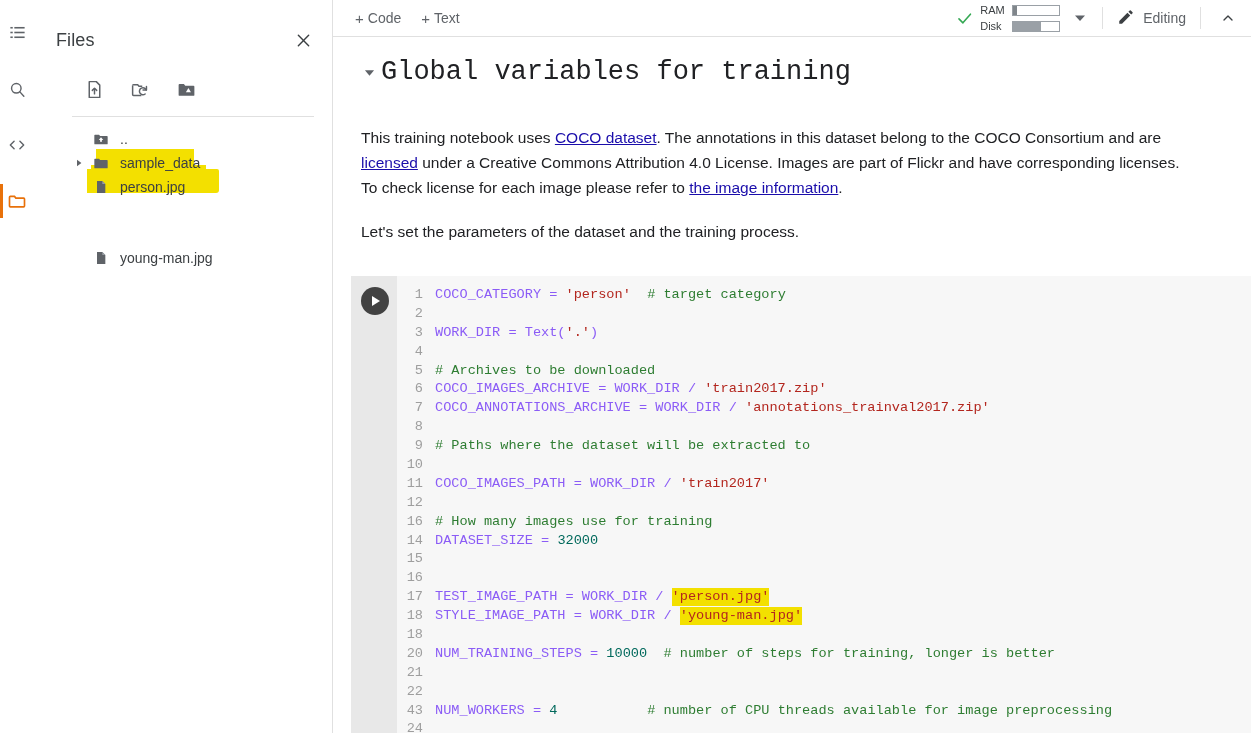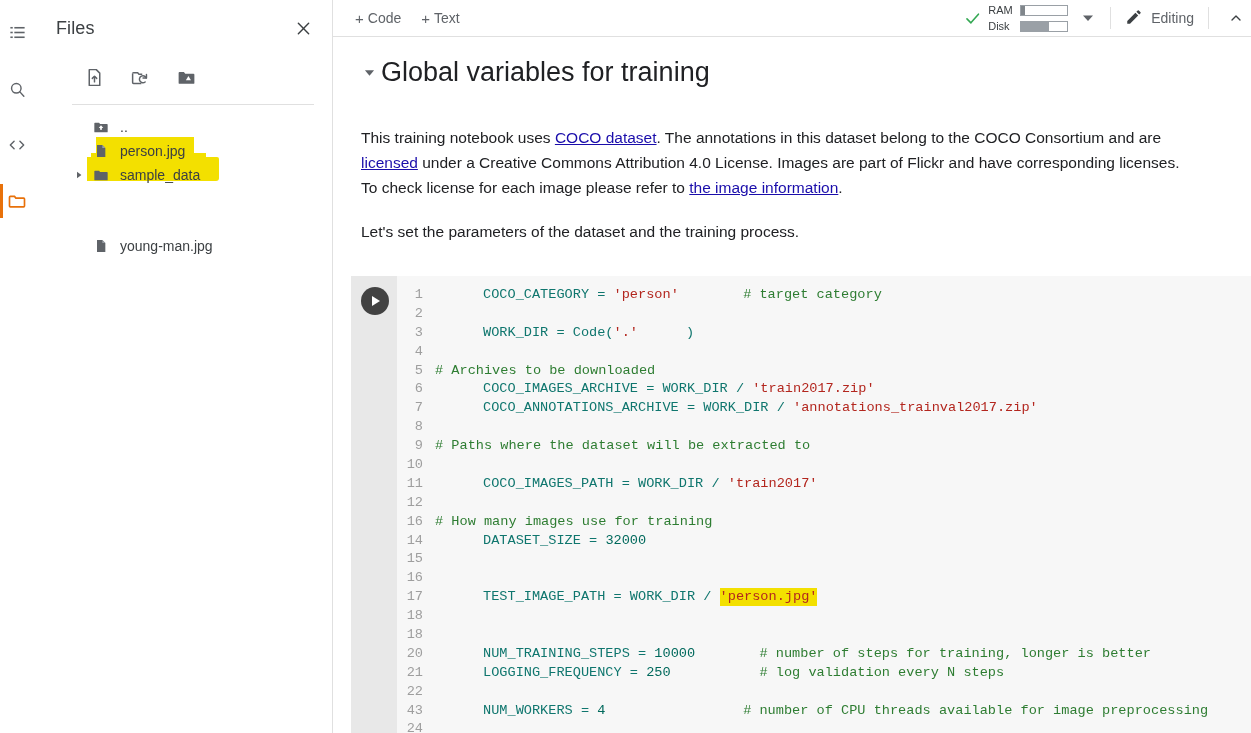--- a/index.html
+++ b/index.html
@@ -36,21 +36,21 @@
   .rail-btn svg { display: block; }
 
   
   .files-panel {
     width: 299px; flex: 0 0 299px; height: 733px;
     background: #fff; position: relative;
     border-right: 1px solid #e0e0e0;
   }
   .files-header {
     display: flex; align-items: center;
-    height: 56px; padding: 0 8px 0 22px;
+    height: 56px; padding: 0 8px 0 22px; margin-top: 12px;
   }
   .files-title {
     font-size: 18px; color: #3c4043; font-weight: 400;
     letter-spacing: .1px; flex: 1;
   }
   .close-btn {
     width: 34px; height: 34px; margin-right: 4px;
     display: flex; align-items: center; justify-content: center;
     cursor: pointer; color: #3c4043; border-radius: 50%;
   }
@@ -107,21 +107,21 @@
     position: relative;
   }
   .add-btn {
     display: flex; align-items: center; gap: 4px;
     font-size: 14px; color: #5f6368; cursor: pointer;
     padding: 4px 8px; border-radius: 4px; margin-right: 4px;
   }
   .add-btn .plus { font-size: 15px; line-height: 1; }
   .tb-right {
     margin-left: auto; display: flex; align-items: center;
-    height: 37px; padding-right: 0;
+    height: 37px; padding-right: 8px;
   }
   .res-ok { color: #34a853; display:flex; align-items:center; margin-right:6px; }
   .res-meter { display: flex; flex-direction: column; justify-content: center; gap: 3px; }
   .res-row { display: flex; align-items: center; gap: 6px; height: 13px; }
   .res-lbl { font-size: 11px; color: #3c4043; width: 26px; }
   .bar {
     width: 48px; height: 11px; border: 1px solid #9aa0a6;
     background: #fff; position: relative;
   }
   .bar i { position: absolute; left: 0; top: 0; bottom: 0; display:block; }
@@ -141,21 +141,21 @@
     display: flex; align-items: center; justify-content: center;
     cursor: pointer; color: #3c4043;
   }
 
   
   .nb-body {
     position: absolute; top: 37px; left: 0; right: 0; bottom: 0;
     background: #fff; overflow: hidden;
   }
   .md-cell { padding: 18px 0 0 0; }
-  .h1-row { display: flex; align-items: center; padding-left: 28px; }
+  .h1-row { display: flex; align-items: center; padding-left: 28px; font-family: Liberation Mono, monospace; }
   .h1-tri {
     width: 16px; height: 16px; margin-right: 4px;
     display: flex; align-items: center; justify-content: center;
     color: #5f6368; cursor: pointer;
   }
   h1.title {
     margin: 0; font-size: 27px; font-weight: 400;
     color: #202124; letter-spacing: 0;
     line-height: 34px;
   }
@@ -201,21 +201,21 @@
     font-size: 13.6px; line-height: 18.9px;
     overflow: hidden;
   }
   .cl { display: flex; white-space: pre; height: 18.9px; position: relative; }
   .ln {
     width: 38px; flex: 0 0 38px; text-align: right;
     color: #9e9e9e; padding-right: 12px;
     user-select: none;
   }
   .ctext { position: relative; }
-  .tok-plain { color: #0f766e; margin-left: 48px; }
+  .tok-plain { color: #8b5cf6; }
   .tok-str { color: #b3261e; }
   .tok-com { color: #2e7d32; }
   .tok-num { color: #00695c; }
   .hl-code {
     background: #f3e000;
     padding: 1px 0 2px 0;
     box-decoration-break: clone;
   }
 </style>
 </head>
@@ -300,41 +300,41 @@
           <svg width="16" height="16" viewBox="0 0 24 24" fill="currentColor">
               <path d="M2 6.5a1 1 0 0 1 1-1h6l1.7 2H21a1 1 0 0 1 1 1V19a1 1 0 0 1-1 1H3a1 1 0 0 1-1-1z"></path>
               <path d="M12 9.5l3.4 4h-6.8z" fill="#fff"></path>
               <rect x="10.7" y="13" width="2.6" height="3.2" fill="#fff"></rect>
             </svg>
         </span>
         <span class="tree-label">..</span>
       </div>
 
       <div class="tree-row" style="padding-left:58px;">
+        <span class="tree-arrow" style="left:40px;">
+          <svg width="8" height="8" viewBox="0 0 10 10" fill="currentColor">
+              <polygon points="2.5,1 8,5 2.5,9"></polygon>
+            </svg>
+        </span>
+        <span class="tree-icon">
+          <svg width="16" height="16" viewBox="0 0 24 24" fill="currentColor">
+              <path d="M2 6.5a1 1 0 0 1 1-1h6l1.7 2H21a1 1 0 0 1 1 1V19a1 1 0 0 1-1 1H3a1 1 0 0 1-1-1z"></path>
+            </svg>
+        </span>
+        <span class="tree-label">sample_data</span>
+      </div>
+
+      <div class="tree-row" style="padding-left:58px;">
         <span class="tree-icon">
           <svg width="16" height="16" viewBox="0 0 24 24" fill="#5f6368">
               <path d="M6 3h8l4.5 4.5V21H6z"></path>
               <polygon points="14,3 18.5,7.5 14,7.5" fill="#9aa0a6"></polygon>
             </svg>
         </span>
         <span class="tree-label">person.jpg</span>
-      </div>
-
-      <div class="tree-row" style="padding-left:58px;">
-        <span class="tree-arrow" style="left:40px;">
-          <svg width="8" height="8" viewBox="0 0 10 10" fill="currentColor">
-              <polygon points="2.5,1 8,5 2.5,9"></polygon>
-            </svg>
-        </span>
-        <span class="tree-icon">
-          <svg width="16" height="16" viewBox="0 0 24 24" fill="currentColor">
-              <path d="M2 6.5a1 1 0 0 1 1-1h6l1.7 2H21a1 1 0 0 1 1 1V19a1 1 0 0 1-1 1H3a1 1 0 0 1-1-1z"></path>
-            </svg>
-        </span>
-        <span class="tree-label">sample_data</span>
       </div>
 
       <div class="tree-row" style="padding-left:58px;margin-top:47px;">
         <span class="tree-icon">
           <svg width="16" height="16" viewBox="0 0 24 24" fill="#5f6368">
               <path d="M6 3h8l4.5 4.5V21H6z"></path>
               <polygon points="14,3 18.5,7.5 14,7.5" fill="#9aa0a6"></polygon>
             </svg>
         </span>
         <span class="tree-label">young-man.jpg</span>
@@ -418,39 +418,39 @@
 
         <div class="code-cell">
           <div class="gutter">
             <div class="run-btn">
               <span class="tri"></span>
             </div>
           </div>
           <div class="code-area" id="code-area">
               <div class="cl"><span class="ln">1</span><span class="ctext"><span class="tok-plain">COCO_CATEGORY = </span><span class="tok-str">'person'</span><span class="tok-plain">  </span><span class="tok-com"># target category</span></span></div>
               <div class="cl"><span class="ln">2</span><span class="ctext"></span></div>
-              <div class="cl"><span class="ln">3</span><span class="ctext"><span class="tok-plain">WORK_DIR = Code(</span><span class="tok-str">'.'</span><span class="tok-plain">)</span></span></div>
+              <div class="cl"><span class="ln">3</span><span class="ctext"><span class="tok-plain">WORK_DIR = Text(</span><span class="tok-str">'.'</span><span class="tok-plain">)</span></span></div>
               <div class="cl"><span class="ln">4</span><span class="ctext"></span></div>
               <div class="cl"><span class="ln">5</span><span class="ctext"><span class="tok-com"># Archives to be downloaded</span></span></div>
               <div class="cl"><span class="ln">6</span><span class="ctext"><span class="tok-plain">COCO_IMAGES_ARCHIVE = WORK_DIR / </span><span class="tok-str">'train2017.zip'</span></span></div>
               <div class="cl"><span class="ln">7</span><span class="ctext"><span class="tok-plain">COCO_ANNOTATIONS_ARCHIVE = WORK_DIR / </span><span class="tok-str">'annotations_trainval2017.zip'</span></span></div>
               <div class="cl"><span class="ln">8</span><span class="ctext"></span></div>
               <div class="cl"><span class="ln">9</span><span class="ctext"><span class="tok-com"># Paths where the dataset will be extracted to</span></span></div>
               <div class="cl"><span class="ln">10</span></div>
               <div class="cl"><span class="ln">11</span><span class="ctext"><span class="tok-plain">COCO_IMAGES_PATH = WORK_DIR / </span><span class="tok-str">'train2017'</span></span></div>
               <div class="cl"><span class="ln">12</span><span class="ctext"></span></div>
               <div class="cl"><span class="ln">16</span><span class="ctext"><span class="tok-com"># How many images use for training</span></span></div>
               <div class="cl"><span class="ln">14</span><span class="ctext"><span class="tok-plain">DATASET_SIZE = </span><span class="tok-num">32000</span></span></div>
               <div class="cl"><span class="ln">15</span><span class="ctext"></span></div>
               <div class="cl"><span class="ln">16</span></div>
               <div class="cl"><span class="ln">17</span><span class="ctext"><span class="tok-plain">TEST_IMAGE_PATH = WORK_DIR / </span><span class="tok-str hl-code">'person.jpg'</span></span></div>
-              <div class="cl"><span class="ln">18</span></div>
+              <div class="cl"><span class="ln">18</span><span class="ctext"><span class="tok-plain">STYLE_IMAGE_PATH = WORK_DIR / </span><span class="tok-str hl-code">'young-man.jpg'</span></span></div>
               <div class="cl"><span class="ln">18</span><span class="ctext"></span></div>
               <div class="cl"><span class="ln">20</span><span class="ctext"><span class="tok-plain">NUM_TRAINING_STEPS = </span><span class="tok-num">10000</span><span class="tok-plain">  </span><span class="tok-com"># number of steps for training, longer is better</span></span></div>
-              <div class="cl"><span class="ln">21</span><span class="ctext"><span class="tok-plain">LOGGING_FREQUENCY = </span><span class="tok-num">250</span><span class="tok-plain">     </span><span class="tok-com"># log validation every N steps</span></span></div>
+              <div class="cl"><span class="ln">21</span></div>
               <div class="cl"><span class="ln">22</span></div>
               <div class="cl"><span class="ln">43</span><span class="ctext"><span class="tok-plain">NUM_WORKERS = </span><span class="tok-num">4</span><span class="tok-plain">           </span><span class="tok-com"># number of CPU threads available for image preprocessing</span></span></div>
               <div class="cl"><span class="ln">24</span><span class="ctext"></span></div>
             </div>
 
         </div>
       </div>
     </div>
   </div>
 </div>

